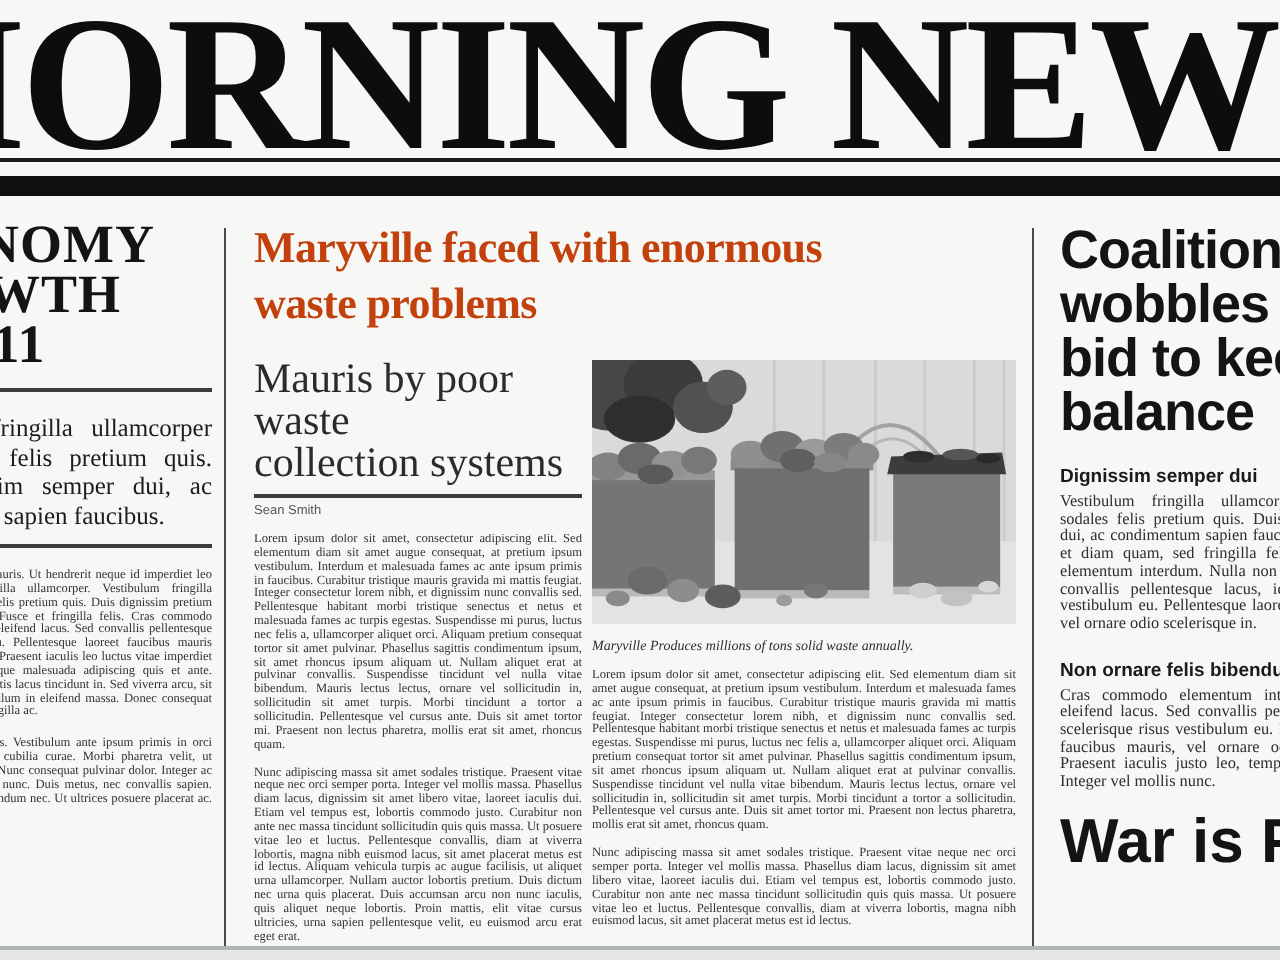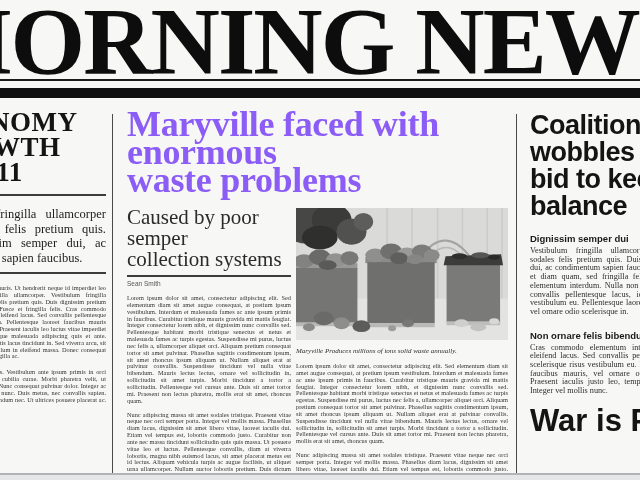--- a/index.html
+++ b/index.html
@@ -21,21 +21,21 @@
   .left-col{position:absolute;left:-70px;top:110px;width:176px;}
   .left-headline{margin:0;font-size:27px;line-height:25px;font-weight:700;color:#141414;
     white-space:pre-line;letter-spacing:0.5px;}
   .left-col .hr{margin-top:9px;}
   .intro{margin-top:11px;font-size:12.5px;line-height:14.5px;text-align:justify;color:#1c1c1c;}
   .intro + .hr{margin-top:7px;}
   .left-col .tiny{margin-top:11px;}
   .left-col .tiny + .tiny{margin-top:9px;}
   
   .main-col{position:absolute;left:127px;top:110px;width:381px;}
-  .main-headline{margin:0;font-size:36px;line-height:28px;font-weight:700;color:#8b5cf6;
+  .main-headline{margin:0;font-size:22px;line-height:28px;font-weight:700;color:#c2410c;
     white-space:pre-line;letter-spacing:-0.3px;}
   .main-row{display:flex;gap:5px;margin-top:13px;}
   .main-left{width:164px;flex:none;}
   .main-right{width:212px;flex:none;}
   .subhead{margin:0;font-size:21px;line-height:21px;font-weight:400;color:#2b2b2b;white-space:pre-line;}
   .main-left .hr{margin-top:5px;}
   .byline{margin-top:3px;font-family:"Liberation Sans",sans-serif;font-size:6.5px;color:#555;}
   .bodyA{margin-top:8px;height:228px;overflow:hidden;}
   .bodyA .tiny + .tiny{margin-top:7px;}
   .photo{display:block;width:212px;height:132px;margin-top:1px;}
@@ -76,21 +76,21 @@
     <div class="hr"></div>
     <p class="tiny">Nulla facilisis vulputate mauris. Ut hendrerit neque id imperdiet leo convallis. Praesent fringilla ullamcorper. Vestibulum fringilla ullamcorper eget sodales felis pretium quis. Duis dignissim pretium sapien faucibus pretium. Fusce et fringilla felis. Cras commodo elementum interdum non eleifend lacus. Sed convallis pellentesque lacus risus vestibulum eu. Pellentesque laoreet faucibus mauris ornare odio scelerisque in. Praesent iaculis leo luctus vitae imperdiet purus semper. Integer neque malesuada adipiscing quis et ante. Suspendisse nulla, eu lobortis lacus tincidunt in. Sed viverra arcu, sit amet placerat felis. Vestibulum in eleifend massa. Donec consequat luctus tellus non massa fringilla ac.</p>
     <p class="tiny">Donec ligula blandit mattis. Vestibulum ante ipsum primis in orci luctus et ultrices posuere cubilia curae. Morbi pharetra velit, ut eleifend tortor lacinia sed. Nunc consequat pulvinar dolor. Integer ac bibendum vel, pharetra ac nunc. Duis metus, nec convallis sapien. Sed egestas vitae felis bibendum nec. Ut ultrices posuere placerat ac. Integer vel mollis nunc.</p>
   </section>
 
   <section class="main-col">
     <h1 class="main-headline">Maryville faced with enormous
 waste problems</h1>
     <div class="main-row">
       <div class="main-left">
-        <h3 class="subhead">Caused by poor semper
+        <h3 class="subhead">Mauris by poor waste
 collection systems</h3>
         <div class="hr"></div>
         <div class="byline">Sean Smith</div>
         <div class="bodyA">
           <p class="tiny">Lorem ipsum dolor sit amet, consectetur adipiscing elit. Sed elementum diam sit amet augue consequat, at pretium ipsum vestibulum. Interdum et malesuada fames ac ante ipsum primis in faucibus. Curabitur tristique mauris gravida mi mattis feugiat. Integer consectetur lorem nibh, et dignissim nunc convallis sed. Pellentesque habitant morbi tristique senectus et netus et malesuada fames ac turpis egestas. Suspendisse mi purus, luctus nec felis a, ullamcorper aliquet orci. Aliquam pretium consequat tortor sit amet pulvinar. Phasellus sagittis condimentum ipsum, sit amet rhoncus ipsum aliquam ut. Nullam aliquet erat at pulvinar convallis. Suspendisse tincidunt vel nulla vitae bibendum. Mauris lectus lectus, ornare vel sollicitudin in, sollicitudin sit amet turpis. Morbi tincidunt a tortor a sollicitudin. Pellentesque vel cursus ante. Duis sit amet tortor mi. Praesent non lectus pharetra, mollis erat sit amet, rhoncus quam.</p>
           <p class="tiny">Nunc adipiscing massa sit amet sodales tristique. Praesent vitae neque nec orci semper porta. Integer vel mollis massa. Phasellus diam lacus, dignissim sit amet libero vitae, laoreet iaculis dui. Etiam vel tempus est, lobortis commodo justo. Curabitur non ante nec massa tincidunt sollicitudin quis quis massa. Ut posuere vitae leo et luctus. Pellentesque convallis, diam at viverra lobortis, magna nibh euismod lacus, sit amet placerat metus est id lectus. Aliquam vehicula turpis ac augue facilisis, ut aliquet urna ullamcorper. Nullam auctor lobortis pretium. Duis dictum nec urna quis placerat. Duis accumsan arcu non nunc iaculis, quis aliquet neque lobortis. Proin mattis, elit vitae cursus ultricies, urna sapien pellentesque velit, eu euismod arcu erat eget erat.</p>
 
         </div>
       </div>
       <div class="main-right">

